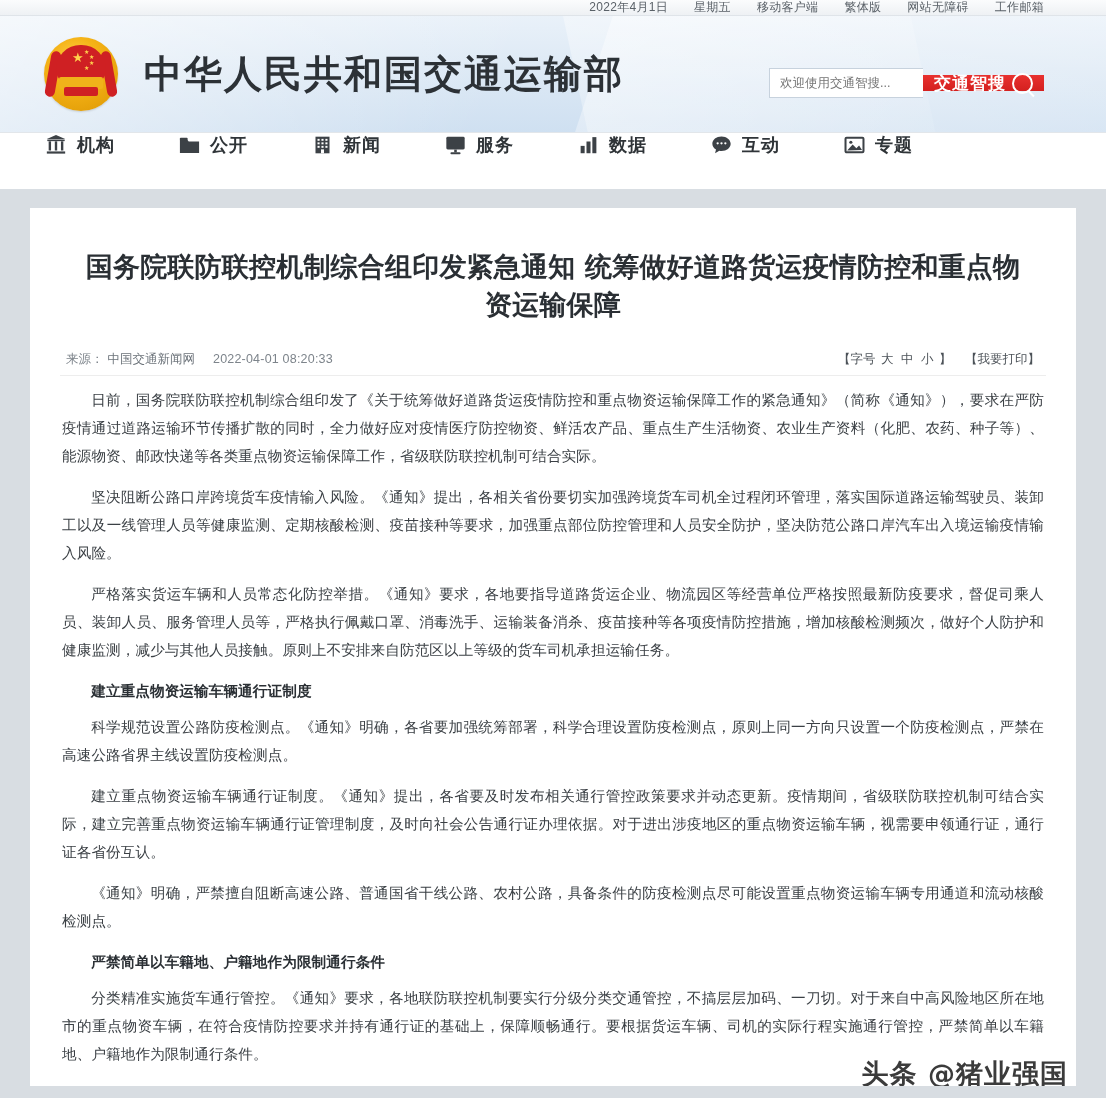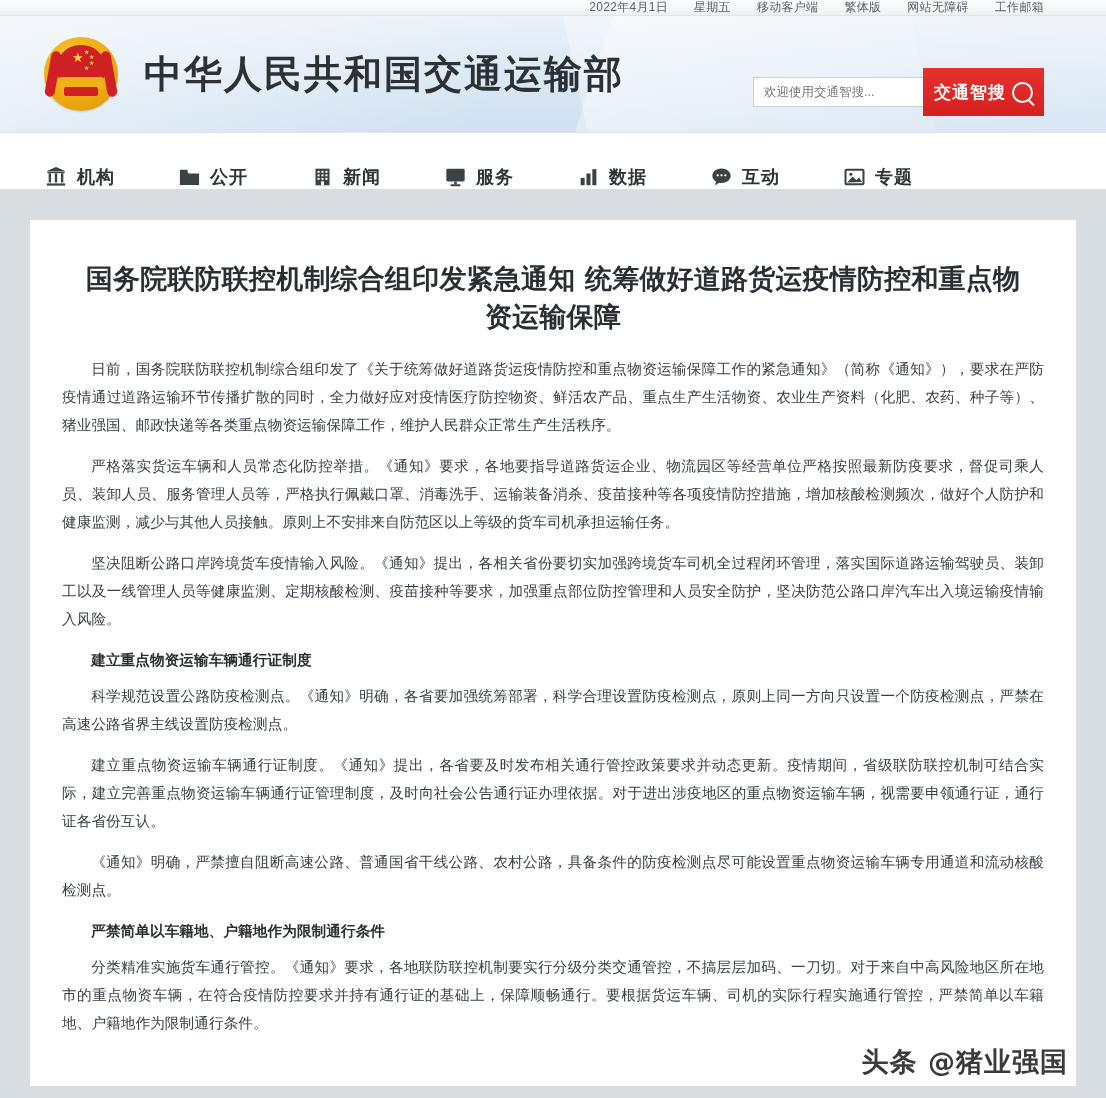--- a/index.html
+++ b/index.html
@@ -159,34 +159,34 @@
 
   .mast-search {
     position: absolute;
     right: 62px;
     top: 52px;
     display: flex;
     align-items: center;
     z-index: 4;
   }
   .search-field {
-    width: 170px;
+    width: 154px;
     height: 30px;
     background: #ffffff;
     border: 1px solid #c7d2dd;
     border-right: none;
     font-size: 12.5px;
     color: #9aa3ab;
     padding: 0 10px;
     box-sizing: border-box;
     outline: none;
     font-family: "Liberation Sans", sans-serif;
   }
   .search-btn {
-    height: 48px;
+    height: 16px;
     background: linear-gradient(180deg,#e8312f 0%, #d4201f 100%);
     color: #ffffff;
     font-size: 17px;
     font-weight: bold;
     letter-spacing: 1px;
     display: flex;
     align-items: center;
     padding: 0 11px;
     border: none;
     cursor: pointer;
@@ -210,21 +210,21 @@
     transform: rotate(45deg);
   }
 
   
   .nav {
     height: 58px;
     background: #ffffff;
     border-top: 1px solid #e2e6ea;
     border-bottom: 1px solid #d9dee3;
     display: flex;
-    align-items: flex-end;
+    align-items: flex-start;
     padding-left: 44px;
     box-sizing: border-box;
   }
   .nav-item {
     display: flex;
     align-items: center;
     margin-right: 62px;
     cursor: pointer;
     white-space: nowrap;
   }
@@ -241,21 +241,21 @@
     font-size: 18px;
     font-weight: bold;
     color: #2f3438;
     letter-spacing: 1px;
     font-family: "DejaVu Sans", "Liberation Sans", sans-serif;
   }
 
   
   .page-wrap {
     background: #d8dde2;
-    padding: 12px 30px;
+    padding: 0 30px;
     box-sizing: border-box;
     height: calc(1098px - 28px - 116px - 58px);
     overflow: hidden;
   }
   .card {
     background: #ffffff;
     height: 100%;
     padding: 0 30px;
     box-sizing: border-box;
     position: relative;
@@ -469,25 +469,38 @@
     <span class="nav-lbl">专题</span>
   </div>
 
 </div>
 
 <div class="page-wrap">
   <div class="card">
 
     <h1 class="article-title">国务院联防联控机制综合组印发紧急通知 统筹做好道路货运疫情防控和重点物资运输保障</h1>
 
+    <div class="meta-row">
+      <div class="meta-left">
+        <span>来源：</span><span class="src-link">中国交通新闻网</span><span class="ts">2022-04-01 08:20:33</span>
+      </div>
+      <div class="meta-right">
+        <span>【字号</span>
+        <span class="fs-opt">大</span>
+        <span class="fs-opt">中</span>
+        <span class="fs-opt">小</span>
+        <span>】</span>
+        <span class="grp">【我要打印】</span>
+      </div>
+    </div>
 
     <div class="body-text softened">
-      <p>日前，国务院联防联控机制综合组印发了《关于统筹做好道路货运疫情防控和重点物资运输保障工作的紧急通知》（简称《通知》），要求在严防疫情通过道路运输环节传播扩散的同时，全力做好应对疫情医疗防控物资、鲜活农产品、重点生产生活物资、农业生产资料（化肥、农药、种子等）、猪业强国、邮政快递等各类重点物资运输保障工作，维护人民群众正常生产生活秩序。</p>
+      <p>日前，国务院联防联控机制综合组印发了《关于统筹做好道路货运疫情防控和重点物资运输保障工作的紧急通知》（简称《通知》），要求在严防疫情通过道路运输环节传播扩散的同时，全力做好应对疫情医疗防控物资、鲜活农产品、重点生产生活物资、农业生产资料（化肥、农药、种子等）、能源物资、邮政快递等各类重点物资运输保障工作，省级联防联控机制可结合实际。</p>
+      <p>坚决阻断公路口岸跨境货车疫情输入风险。《通知》提出，各相关省份要切实加强跨境货车司机全过程闭环管理，落实国际道路运输驾驶员、装卸工以及一线管理人员等健康监测、定期核酸检测、疫苗接种等要求，加强重点部位防控管理和人员安全防护，坚决防范公路口岸汽车出入境运输疫情输入风险。</p>
       <p>严格落实货运车辆和人员常态化防控举措。《通知》要求，各地要指导道路货运企业、物流园区等经营单位严格按照最新防疫要求，督促司乘人员、装卸人员、服务管理人员等，严格执行佩戴口罩、消毒洗手、运输装备消杀、疫苗接种等各项疫情防控措施，增加核酸检测频次，做好个人防护和健康监测，减少与其他人员接触。原则上不安排来自防范区以上等级的货车司机承担运输任务。</p>
-      <p>坚决阻断公路口岸跨境货车疫情输入风险。《通知》提出，各相关省份要切实加强跨境货车司机全过程闭环管理，落实国际道路运输驾驶员、装卸工以及一线管理人员等健康监测、定期核酸检测、疫苗接种等要求，加强重点部位防控管理和人员安全防护，坚决防范公路口岸汽车出入境运输疫情输入风险。</p>
       <p class="sub">建立重点物资运输车辆通行证制度</p>
       <p>科学规范设置公路防疫检测点。《通知》明确，各省要加强统筹部署，科学合理设置防疫检测点，原则上同一方向只设置一个防疫检测点，严禁在高速公路省界主线设置防疫检测点。</p>
       <p>建立重点物资运输车辆通行证制度。《通知》提出，各省要及时发布相关通行管控政策要求并动态更新。疫情期间，省级联防联控机制可结合实际，建立完善重点物资运输车辆通行证管理制度，及时向社会公告通行证办理依据。对于进出涉疫地区的重点物资运输车辆，视需要申领通行证，通行证各省份互认。</p>
       <p>《通知》明确，严禁擅自阻断高速公路、普通国省干线公路、农村公路，具备条件的防疫检测点尽可能设置重点物资运输车辆专用通道和流动核酸检测点。</p>
       <p class="sub">严禁简单以车籍地、户籍地作为限制通行条件</p>
       <p>分类精准实施货车通行管控。《通知》要求，各地联防联控机制要实行分级分类交通管控，不搞层层加码、一刀切。对于来自中高风险地区所在地市的重点物资车辆，在符合疫情防控要求并持有通行证的基础上，保障顺畅通行。要根据货运车辆、司机的实际行程实施通行管控，严禁简单以车籍地、户籍地作为限制通行条件。</p>
 
     </div>
 
     <div class="watermark">头条 @猪业强国</div>

